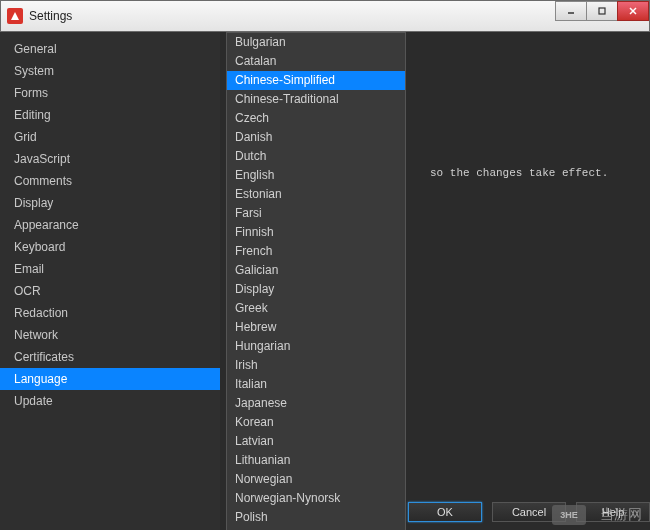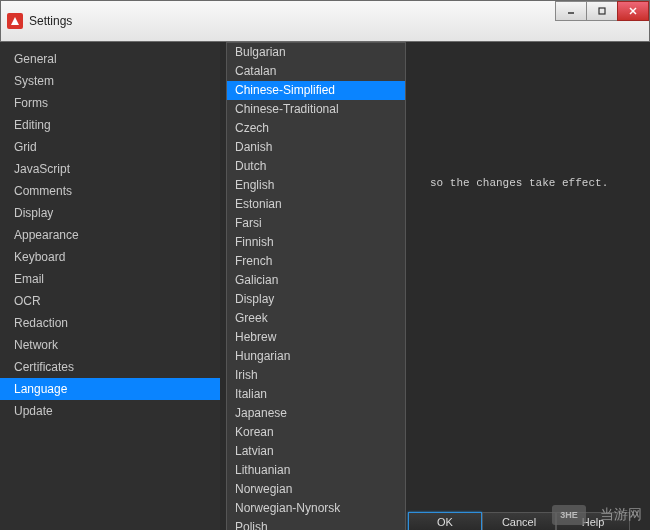--- a/index.html
+++ b/index.html
@@ -1,19 +1,19 @@
 <!DOCTYPE html>
 <html><head>
 <meta charset="utf-8">
 <style>
 * { margin: 0; padding: 0; box-sizing: border-box; font-family: "Segoe UI", Tahoma, sans-serif; }
 body { background: #2b2b2b; width: 650px; height: 530px; overflow: hidden; position: relative; }
 
 .titlebar {
-  height: 42px;
+  height: 32px;
   background: linear-gradient(to bottom, #f8f8f8, #e4e4e4);
   border: 1px solid #6a6a6a;
   display: flex;
   align-items: center;
   padding: 0 0 0 6px;
 }
 .titlebar .app-icon {
   width: 16px; height: 16px;
   background: #d9342b;
   border-radius: 2px;
@@ -71,22 +71,23 @@
   left: 210px;
   font-family: "Courier New", monospace;
   font-size: 11px;
   color: #cfcfcf;
   white-space: nowrap;
 }
 
 .button-bar {
   position: absolute;
   bottom: 12px;
-  right: 20px;
-  display: flex;
+  right: 0;
+  display: flex;
+  gap: 10px;
 }
 .dlg-btn {
   min-width: 74px;
   height: 20px;
   background: linear-gradient(to bottom, #3a3a3a, #2a2a2a);
   border: 1px solid #0a6ab8;
   color: #ddd;
   font-size: 11px;
   display: flex; align-items: center; justify-content: center;
   cursor: pointer;

